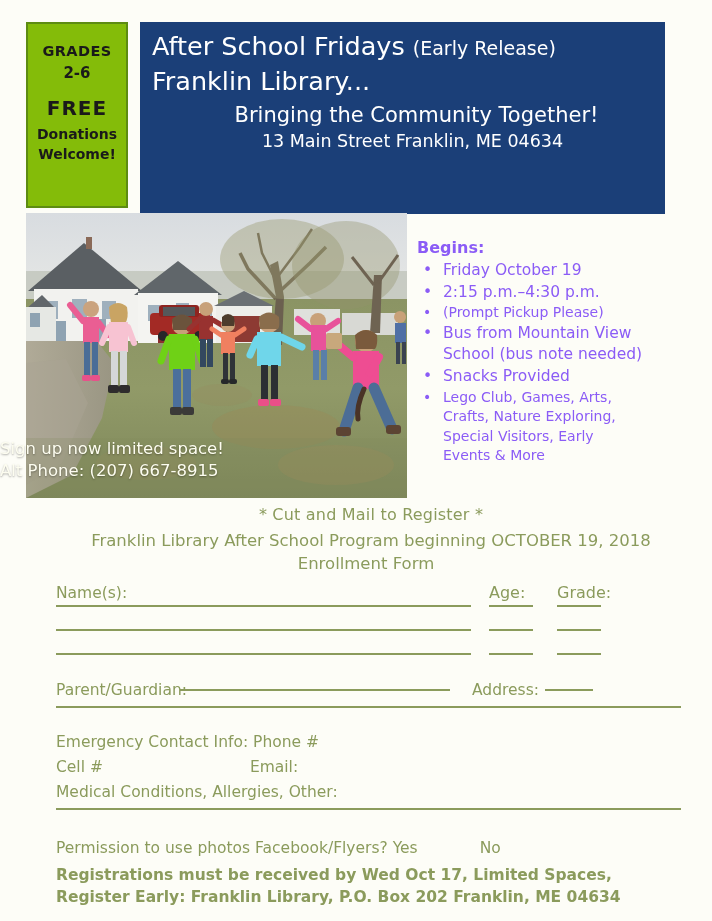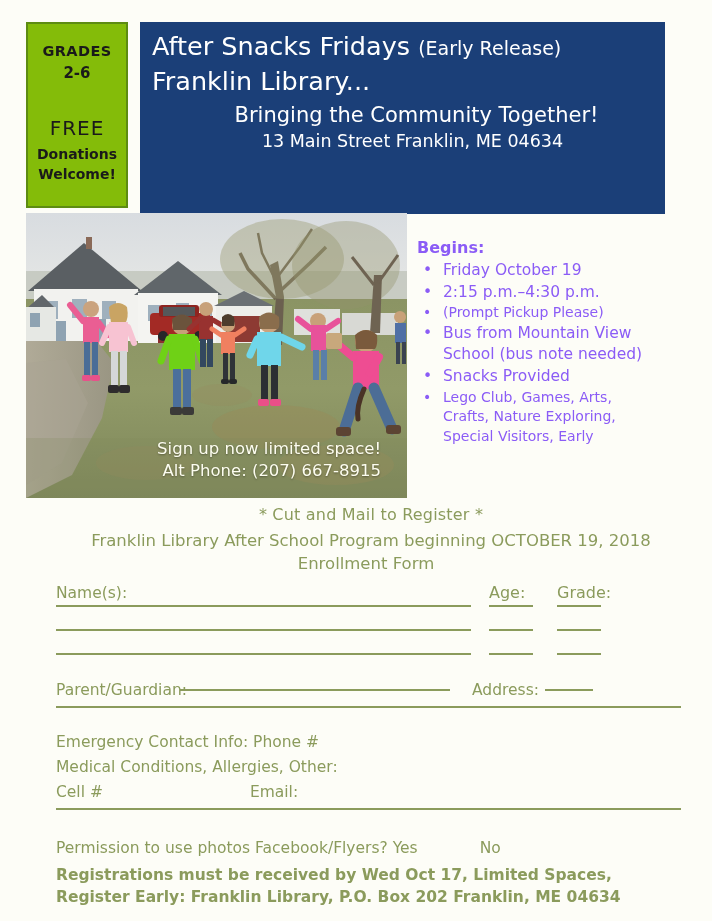--- a/index.html
+++ b/index.html
@@ -43,23 +43,23 @@
     font-weight: bold;
     letter-spacing: 0.4px;
     line-height: 1.5;
   }
   #grades-box .grades-range {
     font-size: 15px;
     font-weight: bold;
     line-height: 1.4;
   }
   #grades-box .free-label {
-    margin-top: 32px;
+    margin-top: 12px;
     font-size: 20px;
-    font-weight: normal;
+    font-weight: bold;
     letter-spacing: 1px;
   }
   #grades-box .don-label,
   #grades-box .wel-label {
     font-size: 14px;
     font-weight: bold;
     line-height: 1.45;
   }
   #grades-box .don-label { margin-top: 4px; }
 
@@ -112,21 +112,21 @@
     width: 381px;
     height: 285px;
     overflow: hidden;
     background: #8a9a6a;
   }
   #photo svg { display: block; }
   .photo-caption {
     position: absolute;
     left: 0;
     width: 381px;
-    text-align: right;
+    text-align: left;
     color: #fdfdf0;
     font-size: 16.5px;
     line-height: 1.45;
     text-shadow: 0 1px 2px rgba(0,0,0,0.35);
   }
   #caption-1 { top: 437px; }
   #caption-2 { top: 459px; }
 
   
   #info-list {
@@ -276,21 +276,21 @@
   <div id="grades-box">
     <div class="grades-label">GRADES</div>
     <div class="grades-range">2-6</div>
     <div class="free-label">FREE</div>
     <div class="don-label">Donations</div>
     <div class="wel-label">Welcome!</div>
   </div>
 
   <div id="title-box">
     <div class="t-line1">
-      <span>After Snacks Fridays</span>
+      <span>After School Fridays</span>
       <span class="small-paren">(Early Release)</span>
     </div>
     <div class="t-line2">Franklin Library...</div>
     <div class="t-line3">Bringing the Community Together!</div>
     <div class="t-line4">13 Main Street Franklin, ME 04634</div>
   </div>
 </div>
 
 <div id="photo">
   <svg width="381" height="285" viewBox="0 0 381 285">
@@ -503,20 +503,23 @@
     <li class="small-item">
       <span class="bullet-dot">•</span>
       <span>Lego Club, Games, Arts,</span>
     </li>
     <li class="small-item">
       <span>Crafts, Nature Exploring,</span>
     </li>
     <li class="small-item">
       <span>Special Visitors, Early</span>
     </li>
+    <li class="small-item">
+      <span>Events &amp; More</span>
+    </li>
   </ul>
 </div>
 
 <div id="form-section">
 
   <div class="cut-line">* Cut and Mail to Register *</div>
   <div class="form-title">Franklin Library After School Program beginning OCTOBER 19, 2018</div>
   <div class="form-title2">Enrollment Form</div>
 
   <div class="form-body">
@@ -575,29 +578,29 @@
     </div>
 
     <div class="spacer-xs"></div>
 
     <div class="txt-row">
       <span class="txt">Emergency Contact Info: Phone #</span>
       <span class="fill fill-phone"></span>
     </div>
 
     <div class="txt-row">
-      <span class="txt">Medical Conditions, Allergies, Other:</span>
-      <span class="fill fill-med"></span>
-    </div>
-
-    <div class="txt-row">
       <span class="txt">Cell #</span>
       <span class="fill fill-cell"></span>
       <span class="txt" style="margin-left:14px;">Email:</span>
       <span class="fill fill-email"></span>
+    </div>
+
+    <div class="txt-row">
+      <span class="txt">Medical Conditions, Allergies, Other:</span>
+      <span class="fill fill-med"></span>
     </div>
 
     <div class="line-row">
       <span class="underline-wide"></span>
     </div>
 
     <div class="spacer-sm"></div>
 
     <div class="txt-row">
       <span class="txt">Permission to use photos Facebook/Flyers? Yes</span>

